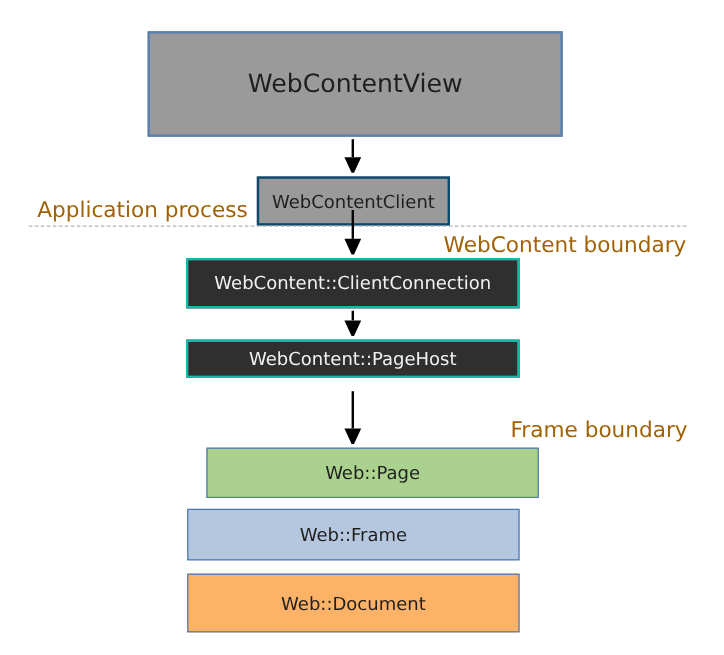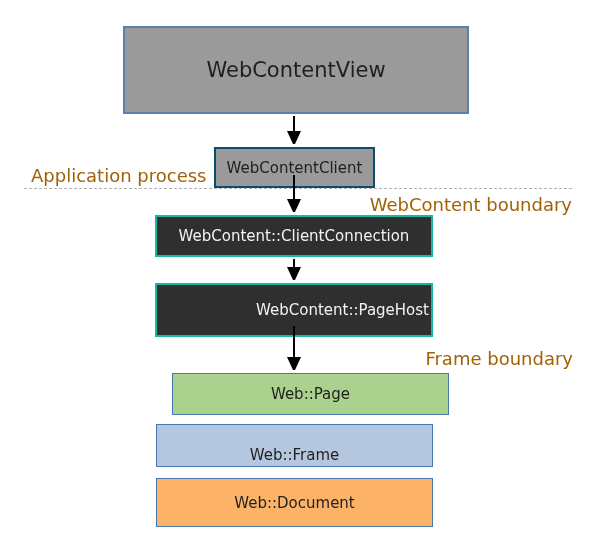--- a/index.html
+++ b/index.html
@@ -38,30 +38,30 @@
   }
 
   .node-dark {
     left: 153px; width: 278px;
     background: #2f2f2f;
     border: 2px solid #14b8a6;
     color: #f2f2f2;
     font-size: 15px;
   }
   .node-clientconnection { top: 213px; height: 42px; }
-  .node-pagehost        { top: 281px; height: 54px; justify-content: flex-end; }
+  .node-pagehost        { top: 281px; height: 32px; }
 
   .node-libweb {
     left: 154px; width: 277px;
     border: 1.5px solid #4a77b2;
     color: #1f1f1f;
     font-size: 15px;
   }
   .node-webpage     { top: 371px; height: 42px; background: #abd18f; margin-left: 16px; }
-  .node-webframe    { top: 422px; height: 43px; background: #b5c7de; align-items: flex-end; }
+  .node-webframe    { top: 422px; height: 43px; background: #b5c7de; }
   .node-webdocument { top: 476px; height: 49px; background: #fdb367; }
 
   .arrow {
     position: absolute;
     left: 286px;
     width: 12px;
     display: flex;
     flex-direction: column;
     align-items: center;
   }

